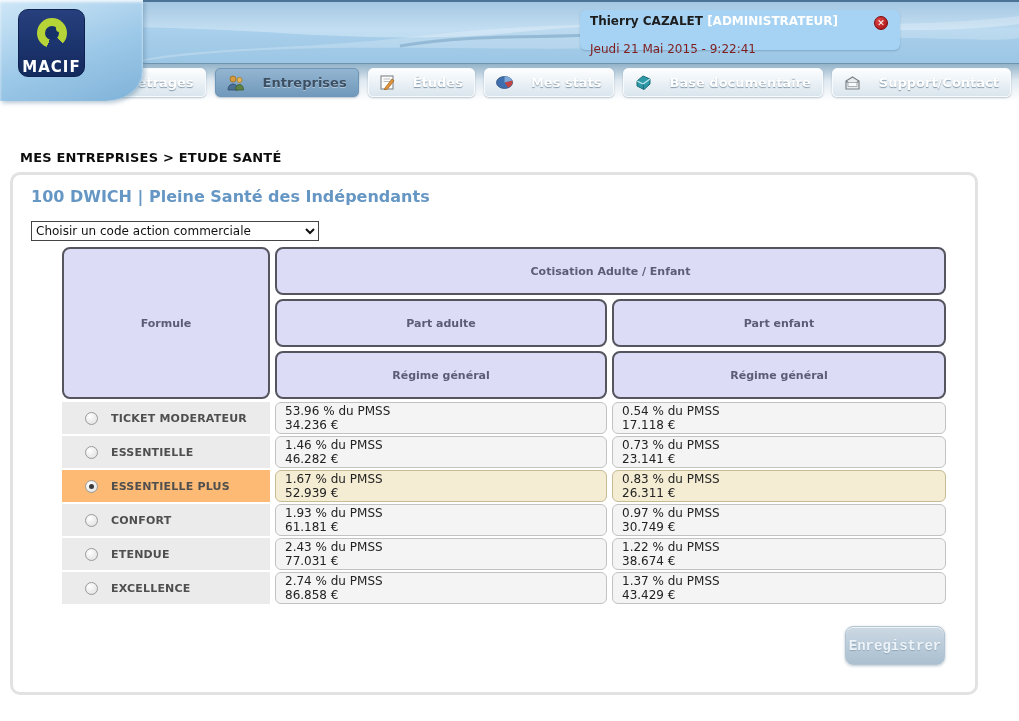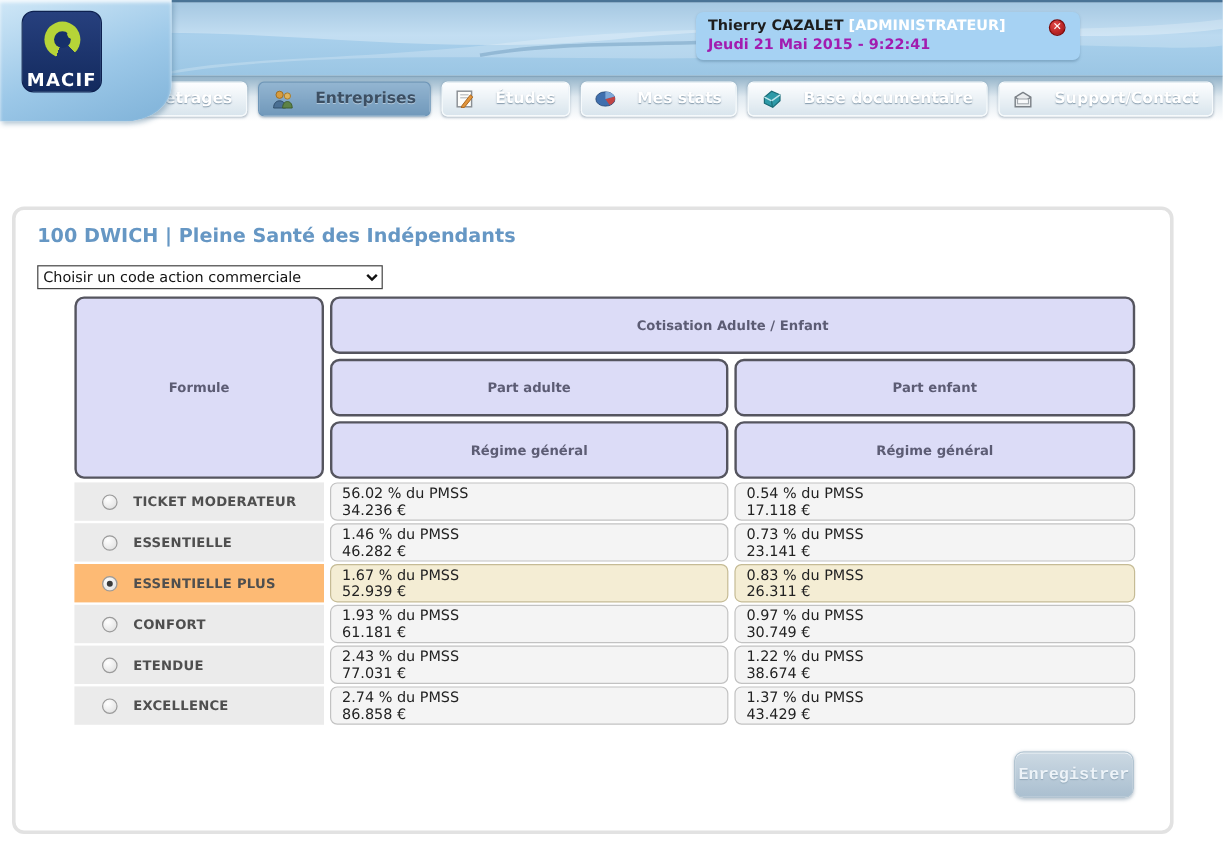--- a/index.html
+++ b/index.html
@@ -25,21 +25,21 @@
     background:conic-gradient(from 200deg, #b6d438 0 295deg, transparent 295deg 360deg); }
   .logo-ring::after { content:""; position:absolute; left:8px; top:8px; width:14px; height:14px; border-radius:50%; background:#16306a; }
   .logo-dot { position:absolute; right:6px; top:9px; width:7px; height:7px; border-radius:50%; background:#b6d438; }
   .logo-text { color:#fff; font-weight:bold; font-size:15px; letter-spacing:1px; margin-top:19px; }
 
   
   .user-box { position:absolute; left:580px; top:10px; width:320px; height:40px;
     background:#a6d2f3; border-radius:6px; padding:4px 10px; box-shadow:0 1px 2px rgba(70,110,140,.35); }
   .user-line1 { font-size:12px; font-weight:bold; color:#1d1d1d; white-space:nowrap; }
   .user-line1 .role { color:#ffffff; }
-  .user-line2 { font-size:12px; font-weight:bold; color:#a21caf; margin-top:2px; }
+  .user-line2 { font-size:12px; font-weight:normal; color:#7f1d1d; margin-top:14px; }
   .close-btn { position:absolute; right:12px; top:6px; width:14px; height:14px; border-radius:50%;
     background:radial-gradient(circle at 35% 30%, #e04848, #9f0d0d); color:#fff; font-size:9px; font-weight:bold;
     display:flex; align-items:center; justify-content:center; cursor:pointer; border:1px solid #7c0808; line-height:1; }
 
   
   .nav-strip { position:absolute; left:0; top:63px; width:1019px; height:38px;
     background:linear-gradient(#93b3c9, #dfe9f0 45%, #ffffff); border-top:1px solid #6d93ad; }
   .nav-tabs { position:absolute; right:8px; top:4px; display:flex; gap:9px; }
   .nav-tab { display:flex; align-items:center; gap:18px; height:29px; padding:0 11px;
     background:linear-gradient(#fdfeff, #d9e5ed); border:1px solid #f6fafc; border-radius:5px;
@@ -183,20 +183,21 @@
           <path d="M2,5 L8.5,1 L15,5 L15,13 L2,13 Z" fill="#e9ecee" stroke="#7c8288" stroke-width="1.2"></path>
           <path d="M2,5 L8.5,9.5 L15,5" fill="none" stroke="#7c8288" stroke-width="1.2"></path>
           <rect x="4" y="6.5" width="9" height="4" fill="#f8f9fa" stroke="#9aa0a6" stroke-width="0.8"></rect>
         </svg>
         <span>Support/Contact</span>
       </div>
 
     </div>
   </div>
 
+  <div class="breadcrumb">MES ENTREPRISES &gt; ETUDE SANTÉ</div>
 
   <div class="panel">
     <div class="panel-title">100 DWICH | Pleine Santé des Indépendants</div>
 
     <select class="action-select">
       <option>Choisir un code action commerciale</option>
     </select>
 
     <div class="tbl">
 
@@ -210,21 +211,21 @@
       </div>
 
       <div class="tbl-body">
 
         <div class="trow">
           <div class="fcell">
             <span class="radio"></span>
             <span class="flabel">TICKET MODERATEUR</span>
           </div>
           <div class="vcell">
-            <span>56.02 % du PMSS</span>
+            <span>53.96 % du PMSS</span>
             <span>34.236 €</span>
           </div>
           <div class="vcell">
             <span>0.54 % du PMSS</span>
             <span>17.118 €</span>
           </div>
         </div>
 
         <div class="trow">
           <div class="fcell">

